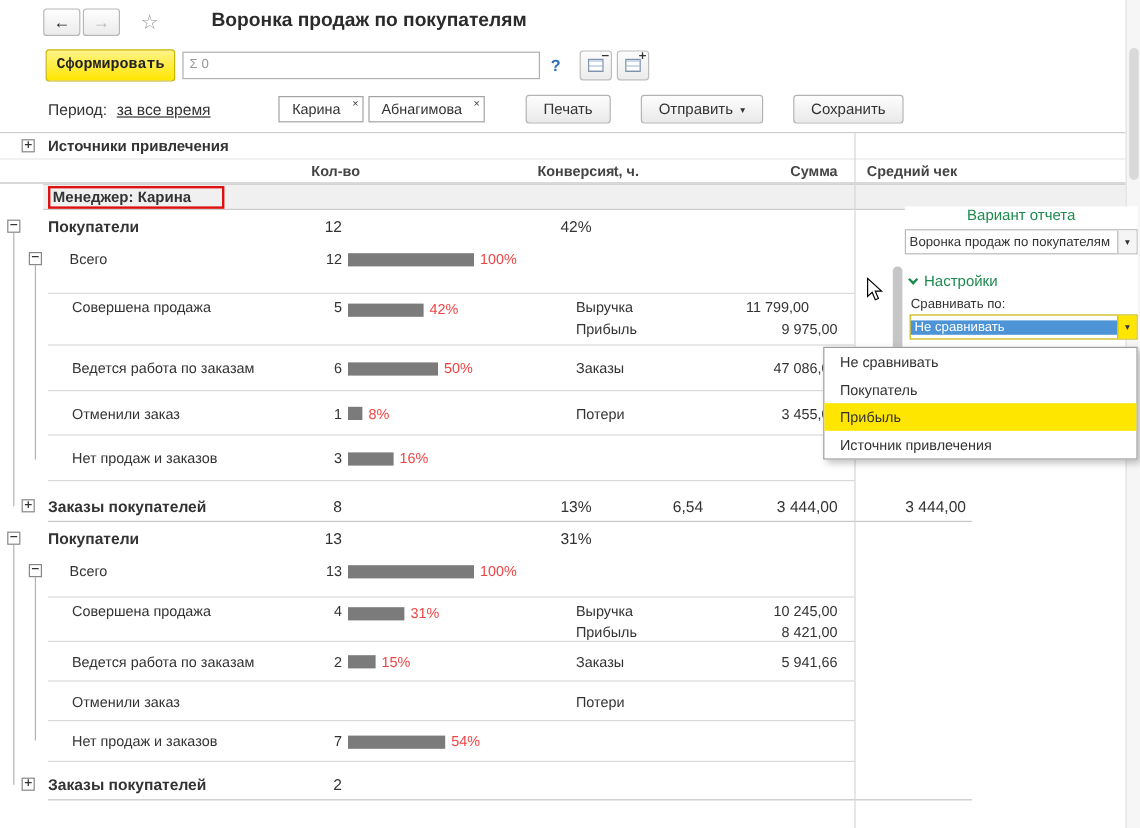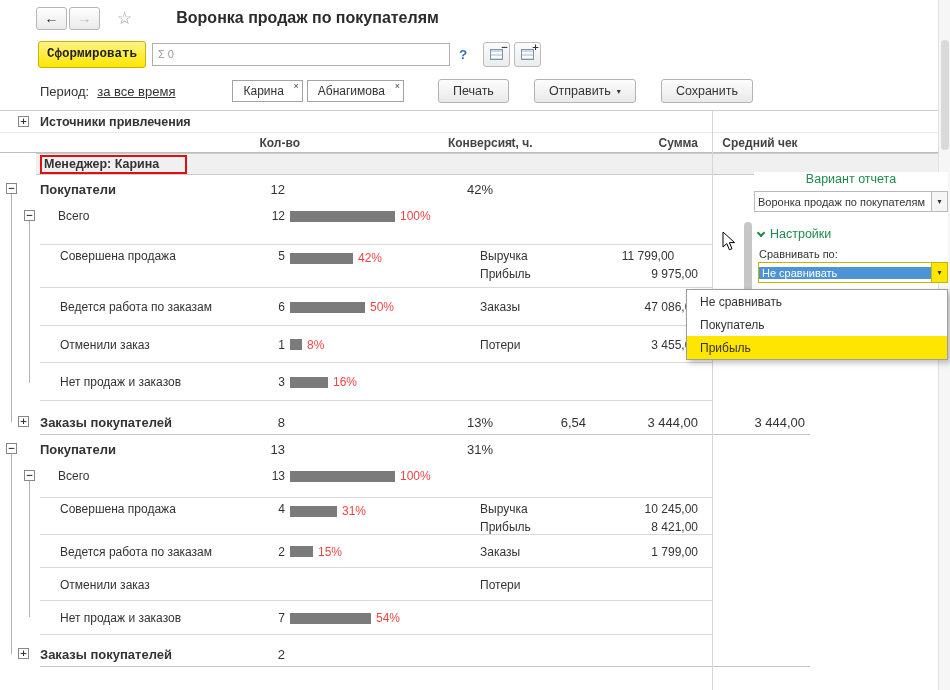--- a/index.html
+++ b/index.html
@@ -274,21 +274,21 @@
               <span class="c-mval" style="top: 23px; transform: none;">8 421,00</span>
             </div>
             <div class="trow detail" style="height: 33px;">
               <span class="c-label" style="left: 60px;">Ведется работа по заказам</span>
               <span class="c-count">2</span>
               <span class="c-bar-wrap">
                 <i class="bar" style="width: 23px;"></i>
                 <span class="pct">15%</span>
               </span>
               <span class="c-mname">Заказы</span>
-              <span class="c-mval">1 799,00</span>
+              <span class="c-mval">5 941,66</span>
             </div>
             <div class="trow detail" style="height: 33px;">
               <span class="c-label" style="left: 60px;">Отменили заказ</span>
               <span class="c-mname">Потери</span>
               <span class="c-mval"></span>
             </div>
             <div class="trow detail" style="height: 34px;">
               <span class="c-label" style="left: 60px;">Нет продаж и заказов</span>
               <span class="c-count">7</span>
               <span class="c-bar-wrap">
@@ -330,20 +330,21 @@
     <span class="combo-val sel">Не сравнивать</span>
     <span class="dd-btn yellow">
         <span class="caret">▾</span>
       </span>
   </div>
 </div>
 <div id="dropdown">
     <div class="dd-item">Не сравнивать</div>
     <div class="dd-item">Покупатель</div>
     <div class="dd-item hl">Прибыль</div>
+    <div class="dd-item">Источник привлечения</div>
   </div>
 <div id="panel-sb"></div>
 
 <div id="win-sb">
   <div class="thumb"></div>
 </div>
 <svg id="cursor" width="14" height="21" viewBox="0 0 14 21">
   <path d="M1 1 L1 16 L4.8 12.6 L7.4 18.8 L10 17.7 L7.4 11.6 L12.6 11.6 Z" fill="#ffffff" stroke="#000000" stroke-width="1"></path>
 </svg>
 

